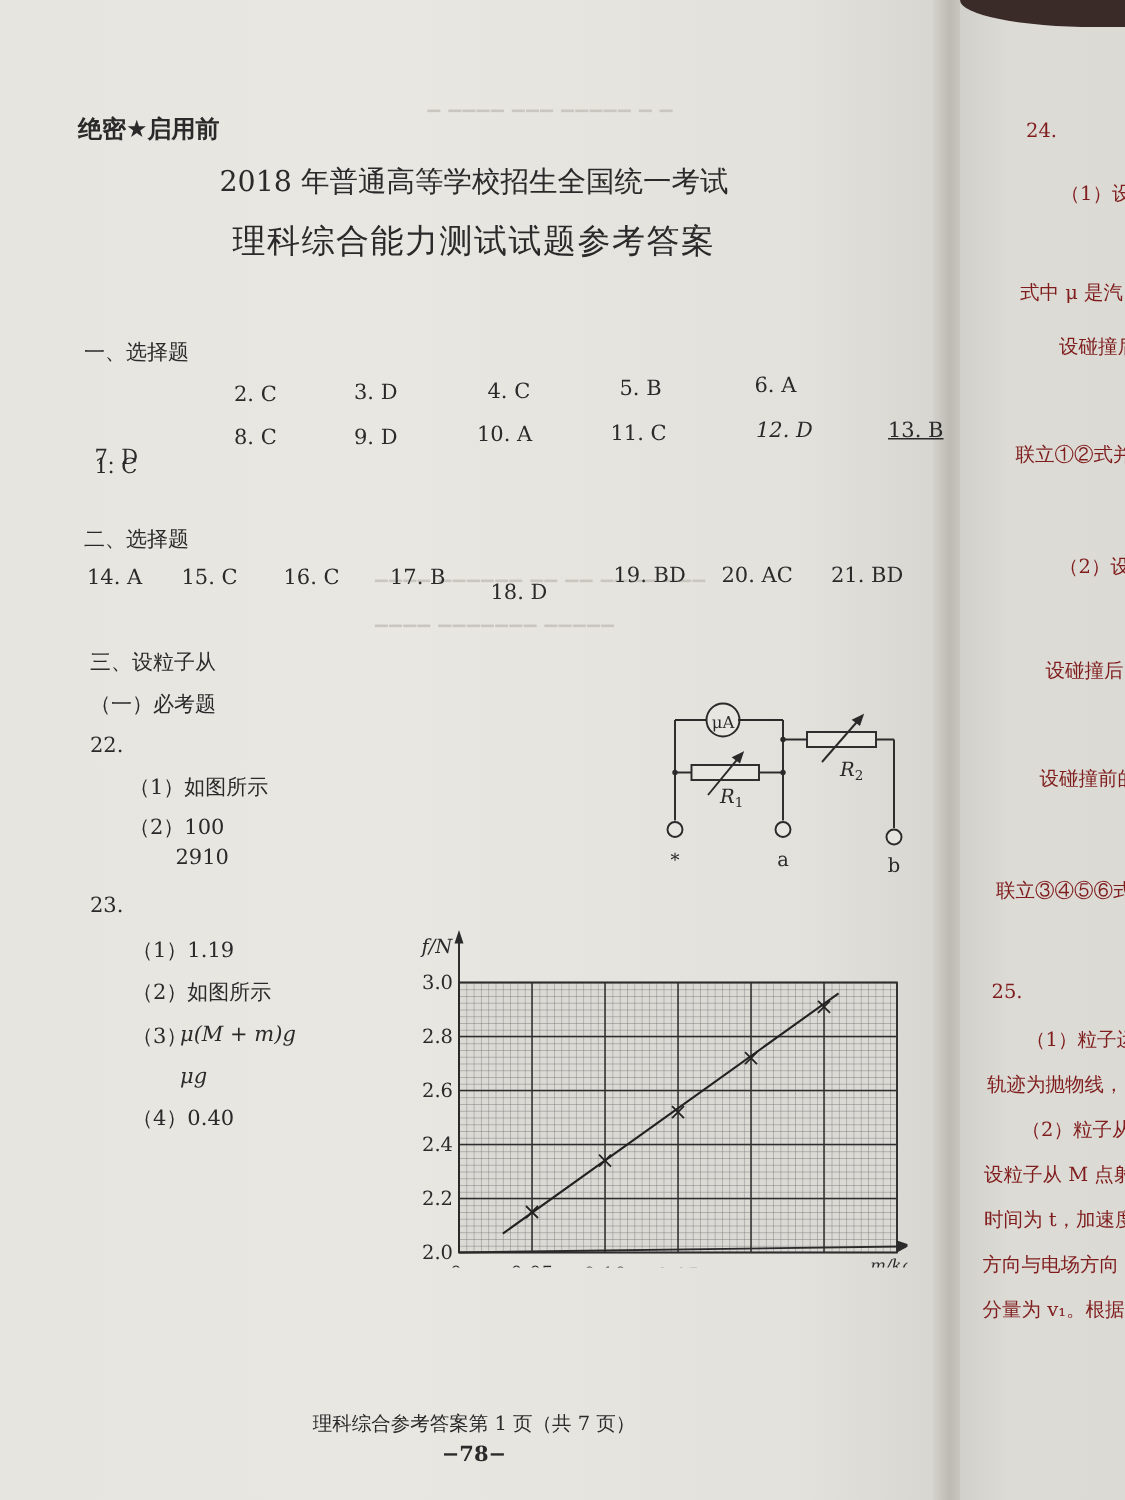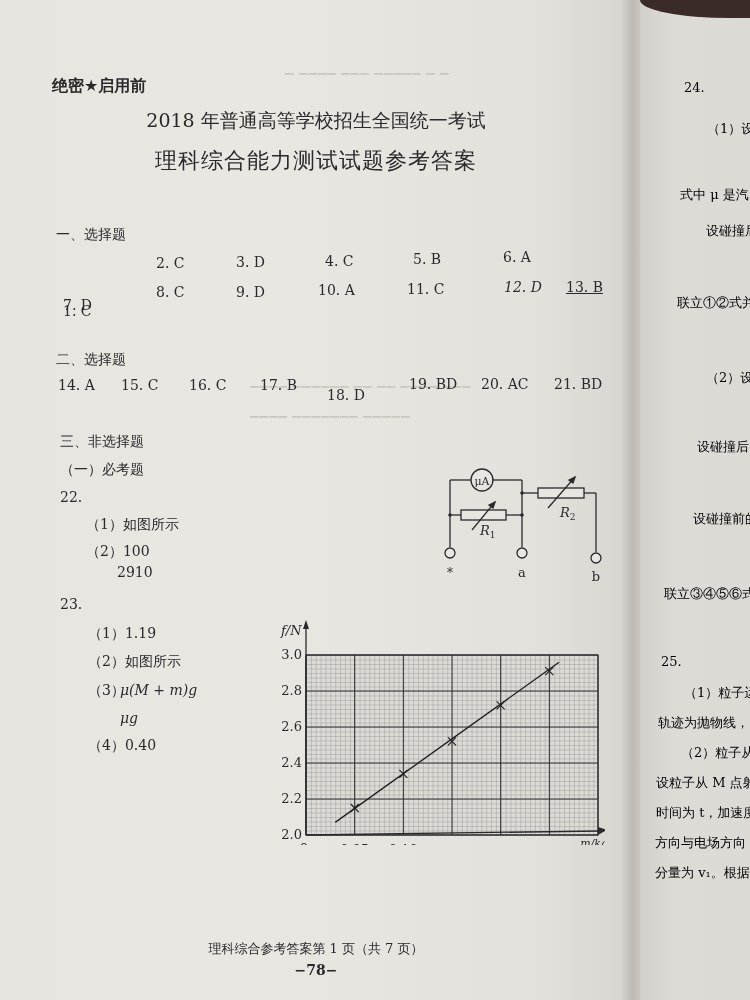--- a/index.html
+++ b/index.html
@@ -35,21 +35,21 @@
   .abs { position: absolute; white-space: nowrap; }
   .secret { left: 52px; top: 76px; font-size: 16px; font-weight: bold; font-family: "DejaVu Sans", sans-serif; }
   .title1 { left: 0; width: 632px; text-align: center; top: 108px; font-size: 19px; }
   .title2 { left: 0; width: 632px; text-align: center; top: 146px; font-size: 22px; font-family: "DejaVu Sans", sans-serif; letter-spacing: 1px; }
   .sec { font-size: 14px; font-family: "DejaVu Sans", sans-serif; }
   .ans { font-size: 14px; }
   .q { font-size: 14px; }
   .math { font-style: italic; }
   .footer { left: 0; width: 632px; text-align: center; top: 940px; font-size: 13px; }
   .pagenum { left: 0; width: 632px; text-align: center; top: 962px; font-size: 14px; font-weight: bold; }
-  .rt { font-size: 13px; color: #000000; }
+  .rt { font-size: 13px; color: #7f1d1d; }
   svg text { font-family: "DejaVu Serif", "Liberation Serif", serif; }
 </style>
 </head>
 <body>
 
 <div class="page-left"></div>
 <div class="page-gutter"></div>
 <div class="page-right">
   <div class="corner-dark"></div>
 </div>
@@ -68,33 +68,33 @@
 <div class="abs ans" style="left:236px; top:254px;">3. D</div>
 <div class="abs ans" style="left:325px; top:253px;">4. C</div>
 <div class="abs ans" style="left:413px; top:251px;">5. B</div>
 <div class="abs ans" style="left:503px; top:249px;">6. A</div>
 <div class="abs ans" style="left:63px; top:284px;margin-top:13px;">7. D</div>
 <div class="abs ans" style="left:156px; top:284px;">8. C</div>
 <div class="abs ans" style="left:236px; top:284px;">9. D</div>
 <div class="abs ans" style="left:318px; top:282px;">10. A</div>
 <div class="abs ans" style="left:407px; top:281px;">11. C</div>
 <div class="abs ans" style="left:504px; top:279px;font-style:italic;">12. D</div>
-<div class="abs ans" style="left:566px; top:279px;text-decoration:underline;">13. B</div>
+<div class="abs ans" style="left:592px; top:279px;text-decoration:underline;">13. B</div>
 
 <div class="abs sec" style="left:56px; top:351px;">二、选择题</div>
 <div class="abs ans" style="left:58px; top:377px;">14. A</div>
 <div class="abs ans" style="left:121px; top:377px;">15. C</div>
 <div class="abs ans" style="left:189px; top:377px;">16. C</div>
 <div class="abs ans" style="left:260px; top:377px;">17. B</div>
 <div class="abs ans" style="left:327px; top:377px;margin-top:10px;">18. D</div>
 <div class="abs ans" style="left:409px; top:376px;">19. BD</div>
 <div class="abs ans" style="left:481px; top:376px;">20. AC</div>
 <div class="abs ans" style="left:554px; top:376px;">21. BD</div>
 
-<div class="abs sec" style="left:60px; top:433px;">三、非选择题</div>
+<div class="abs sec" style="left:60px; top:433px;">三、设粒子从</div>
 <div class="abs sec" style="left:60px; top:461px;">（一）必考题</div>
 <div class="abs q" style="left:60px; top:489px;">22.</div>
 <div class="abs q" style="left:86px; top:516px;">（1）如图所示</div>
 <div class="abs q" style="left:86px; top:543px;">（2）100</div>
 <div class="abs q" style="left:117px; top:564px;">2910</div>
 <div class="abs q" style="left:60px; top:596px;">23.</div>
 <div class="abs q" style="left:88px; top:625px;">（1）1.19</div>
 <div class="abs q" style="left:88px; top:653px;">（2）如图所示</div>
 <div class="abs q" style="left:88px; top:682px;">（3）</div>
 <div class="abs q math" style="left:120px; top:682px;">μ(M + m)g</div>

